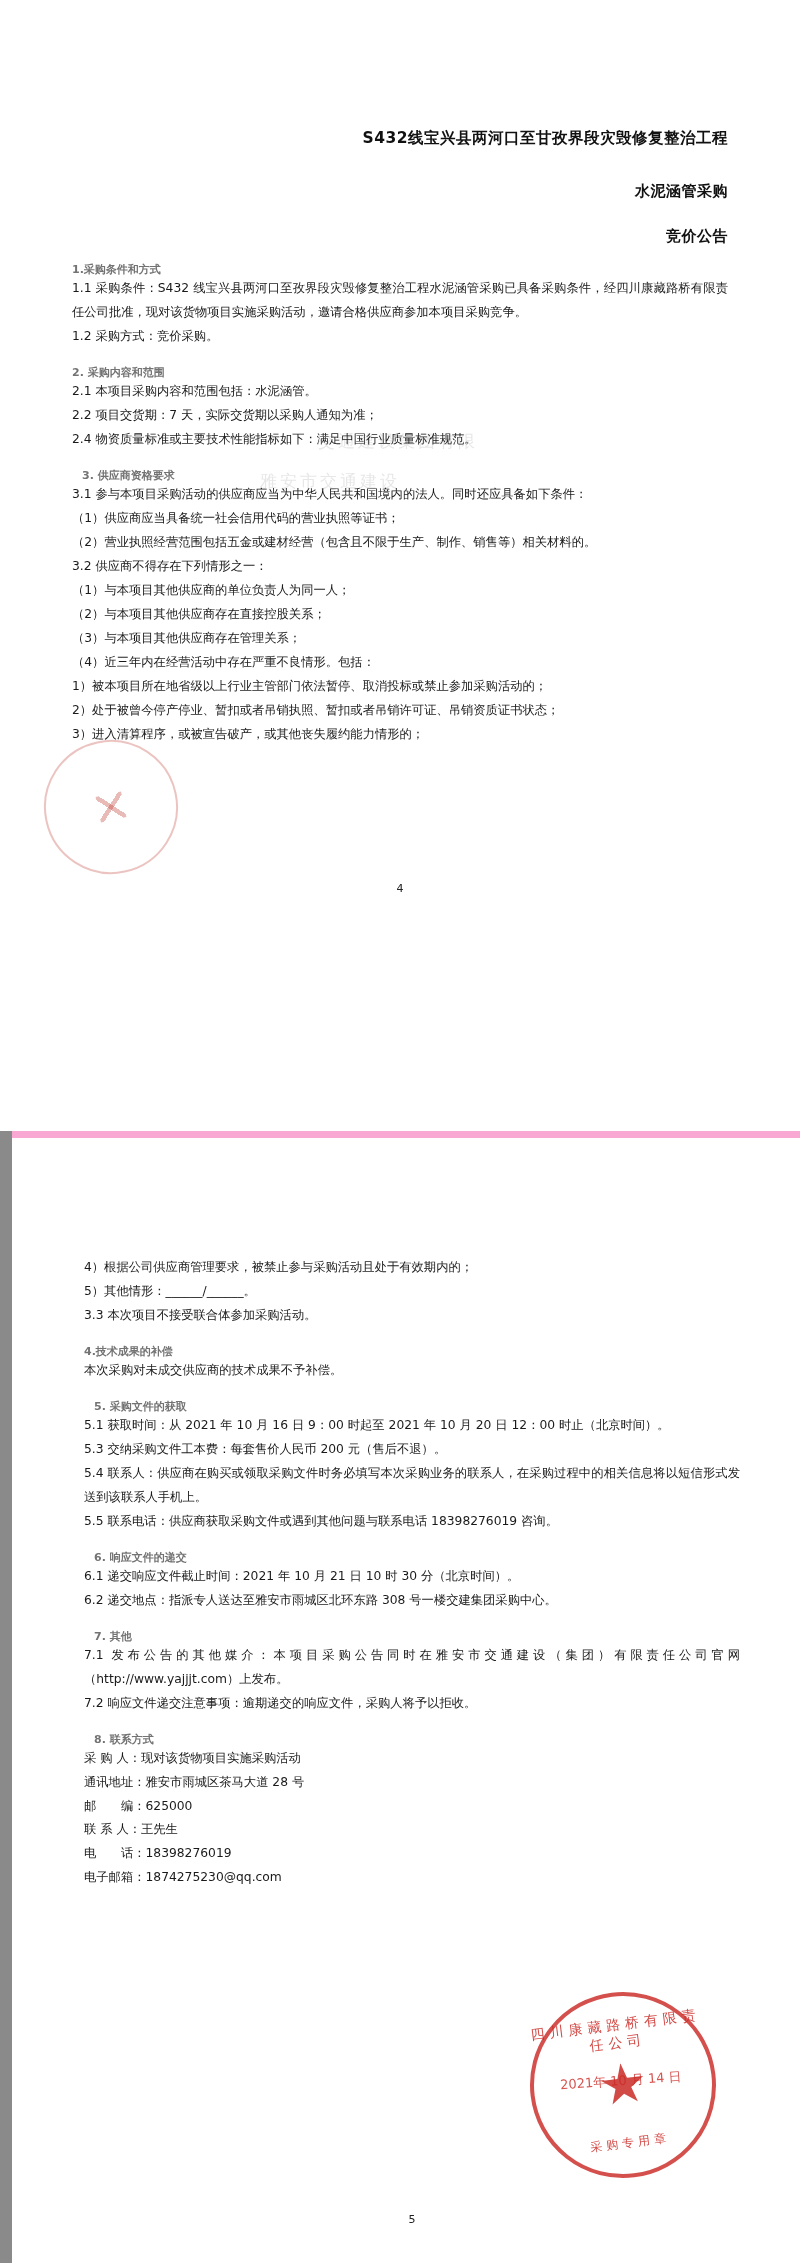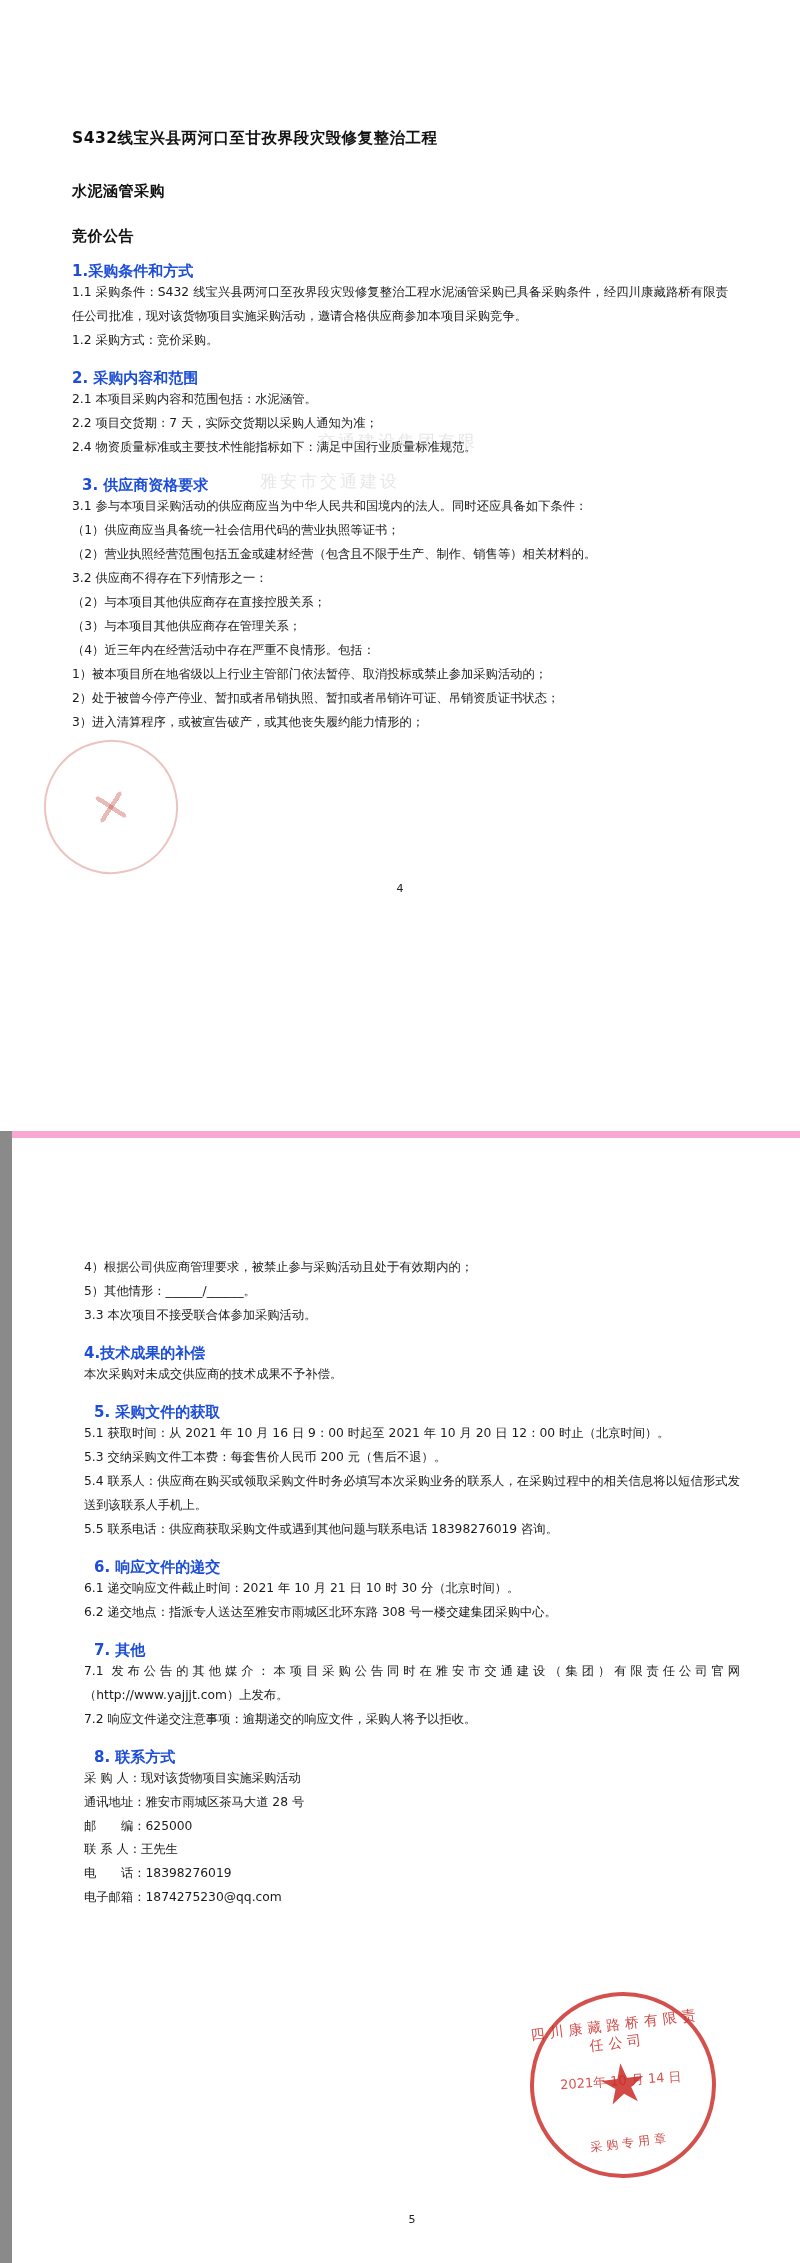--- a/index.html
+++ b/index.html
@@ -8,33 +8,33 @@
     width:800px;
     margin:0 auto;
     background:#fff;
     position:relative;
     overflow:hidden;
   }
   .page1{height:1131px;}
   .page2{height:1132px;border-top:7px solid #f9a8d4;margin-left:12px;}
   .inner{padding:0 72px;position:relative;z-index:5;}
   .title{
-    text-align:left;
+    text-align:right;
     font-weight:bold;
     font-size:15.5px;
     letter-spacing:.5px;
     color:#111;
   }
   .t1{padding-top:128px;}
   .t2{padding-top:33px;font-size:15px;}
   .t3{padding-top:26px;font-size:15px;}
   .h2{
     font-weight:bold;
-    font-size:15px;
-    color:#1d4ed8;
+    font-size:11px;
+    color:#737373;
     margin-top:16px;
   }
   .h2.indent1{margin-left:10px;}
   p.l{
     font-size:12.3px;
     line-height:1.95;
     color:#1a1a1a;
     margin:0;
     text-align:justify;
   }
@@ -140,20 +140,21 @@
     <div class="h2">2. 采购内容和范围</div>
     <p class="l i1">2.1 本项目采购内容和范围包括：水泥涵管。</p>
     <p class="l i1">2.2 项目交货期：7 天，实际交货期以采购人通知为准；</p>
     <p class="l i1">2.4 物资质量标准或主要技术性能指标如下：满足中国行业质量标准规范。</p>
 
     <div class="h2 indent1">3. 供应商资格要求</div>
     <p class="l i1">3.1 参与本项目采购活动的供应商应当为中华人民共和国境内的法人。同时还应具备如下条件：</p>
     <p class="l i2">（1）供应商应当具备统一社会信用代码的营业执照等证书；</p>
     <p class="l i2">（2）营业执照经营范围包括五金或建材经营（包含且不限于生产、制作、销售等）相关材料的。</p>
     <p class="l i1">3.2 供应商不得存在下列情形之一：</p>
+    <p class="l i2">（1）与本项目其他供应商的单位负责人为同一人；</p>
     <p class="l i2">（2）与本项目其他供应商存在直接控股关系；</p>
     <p class="l i2">（3）与本项目其他供应商存在管理关系；</p>
     <p class="l i2">（4）近三年内在经营活动中存在严重不良情形。包括：</p>
     <p class="l i3">1）被本项目所在地省级以上行业主管部门依法暂停、取消投标或禁止参加采购活动的；</p>
     <p class="l i3">2）处于被曾今停产停业、暂扣或者吊销执照、暂扣或者吊销许可证、吊销资质证书状态；</p>
     <p class="l i3">3）进入清算程序，或被宣告破产，或其他丧失履约能力情形的；</p>
   </div>
 
   <div class="pnum p1num">4</div>
 </div>

